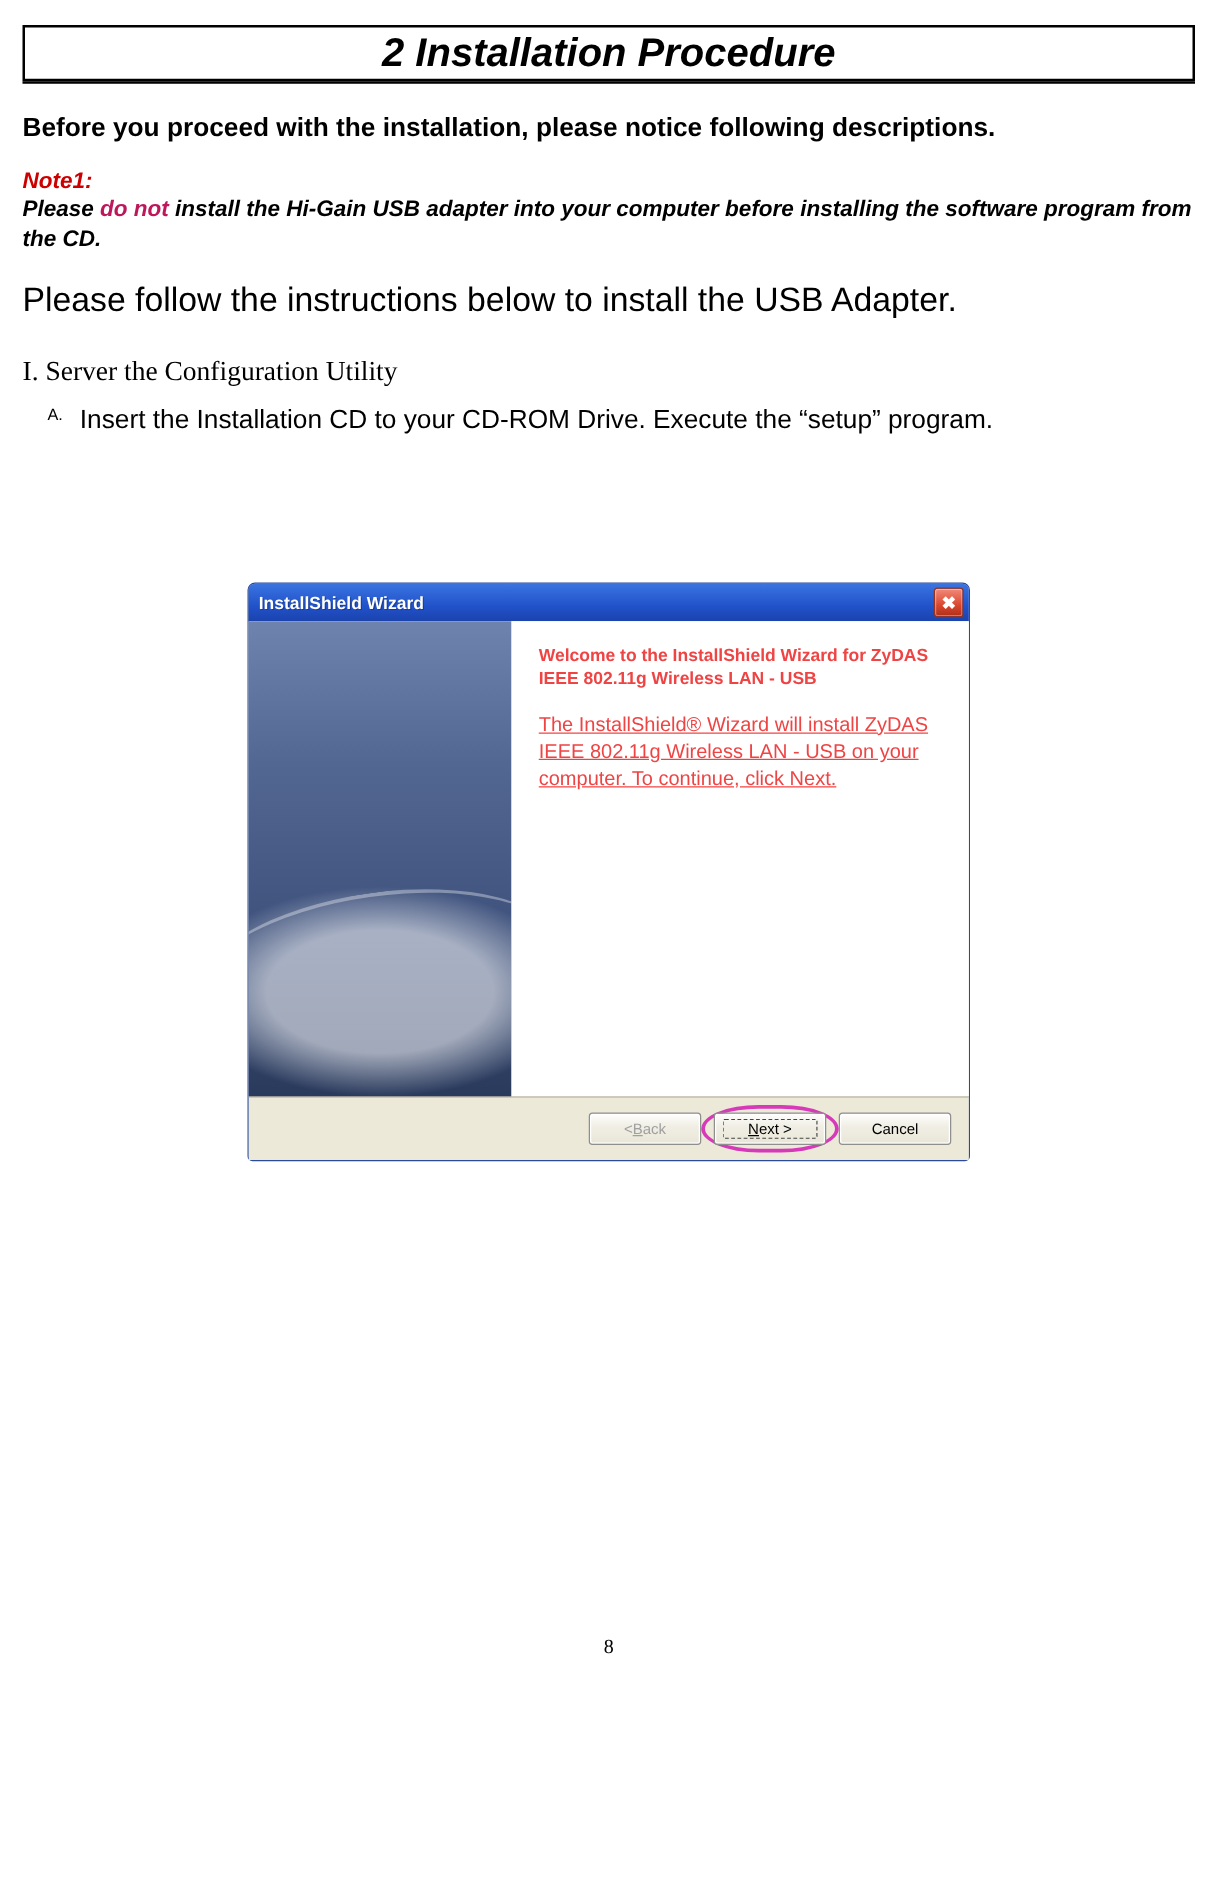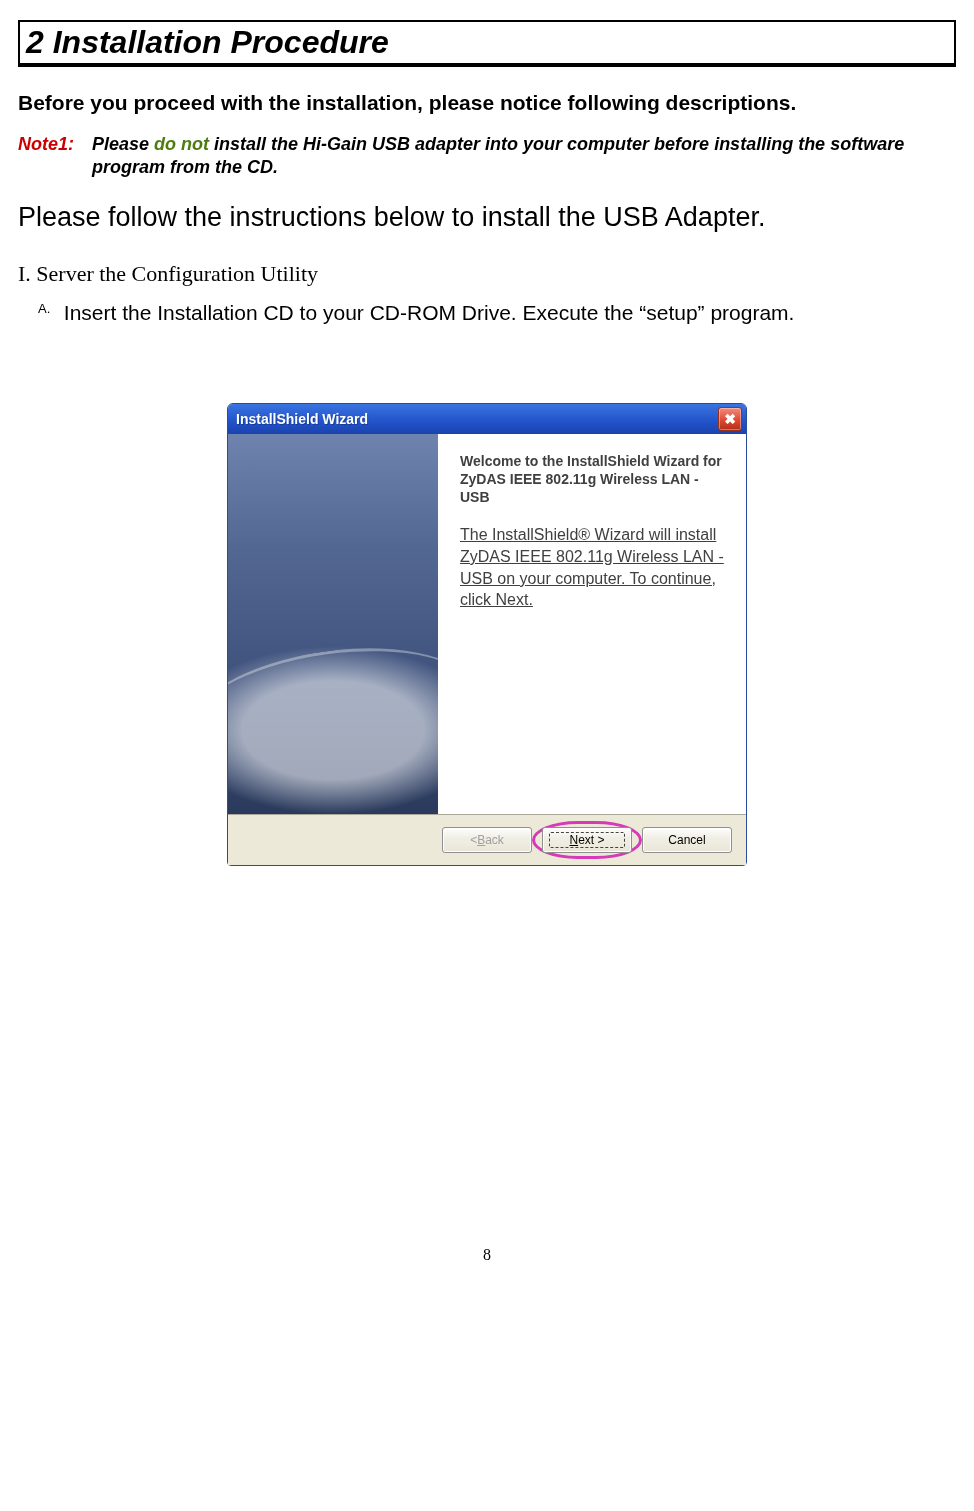--- a/index.html
+++ b/index.html
@@ -10,35 +10,36 @@
       box-sizing: border-box;
       color: #000;
       background: #fff;
     }
     .section-heading {
       border: 2px solid #000;
       border-left: none;
       border-right: none;
       border-top: none;
       padding: 0;
+      text-align: center;
     }
     .section-heading-inner {
       border: 2px solid #000;
       padding: 2px 6px;
       font-size: 32px;
       font-weight: bold;
       font-style: italic;
     }
     .intro {
       font-size: 21px;
       margin: 24px 0 18px 0;
       font-weight: bold;
     }
     .note1-label { color: #cc0000; }
-    .donot { color: #4d7c0f; margin-top: 44px; }
+    .donot { color: #be185d; margin-top: 44px; }
     .follow {
       font-size: 27px;
       margin: 22px 0 28px 0;
     }
     .subhead {
       font-family: "Times New Roman", Times, serif;
       font-size: 22px;
       margin-bottom: 14px;
     }
     .list-item {
@@ -53,28 +54,29 @@
     }
     .note-block { margin-left: 0; }
     .note-row {
       display: flex;
       align-items: flex-start;
       font-style: italic;
       font-weight: bold;
       font-size: 18px;
       margin-bottom: 16px;
       line-height: 1.3;
+      flex-direction: column;
     }
     .note-row .lbl { flex: 0 0 auto; padding-right: 18px; }
     .note-row .txt { flex: 1 1 auto; padding-left: 0; }
 
     
     .wizard-wrap {
-      margin: 78px auto 0 auto;
-      width: 520px;
+      margin: 118px auto 0 auto;
+      width: 578px;
     }
     .wizard {
       border: 1px solid #2a4a9a;
       border-radius: 6px 6px 4px 4px;
       box-shadow: 0 0 0 1px #9db5e8 inset;
       font-family: Tahoma, Arial, sans-serif;
       font-size: 12px;
       background: #ece9d8;
     }
     .titlebar {
@@ -121,21 +123,21 @@
       border-radius: 50%;
       border-top: 3px solid rgba(255,255,255,.35);
       transform: rotate(-8deg);
     }
     .wiz-right {
       flex: 1;
       background: #fff;
       padding: 18px 22px 10px 22px;
       height: 380px;
       box-sizing: border-box;
-      color: #404040;
+      color: #ef4444;
     }
     .wiz-welcome {
       font-weight: bold;
       font-size: 14px;
       line-height: 1.3;
       margin-bottom: 18px;
     }
     .wiz-desc {
       font-size: 16px;
       line-height: 1.35;

